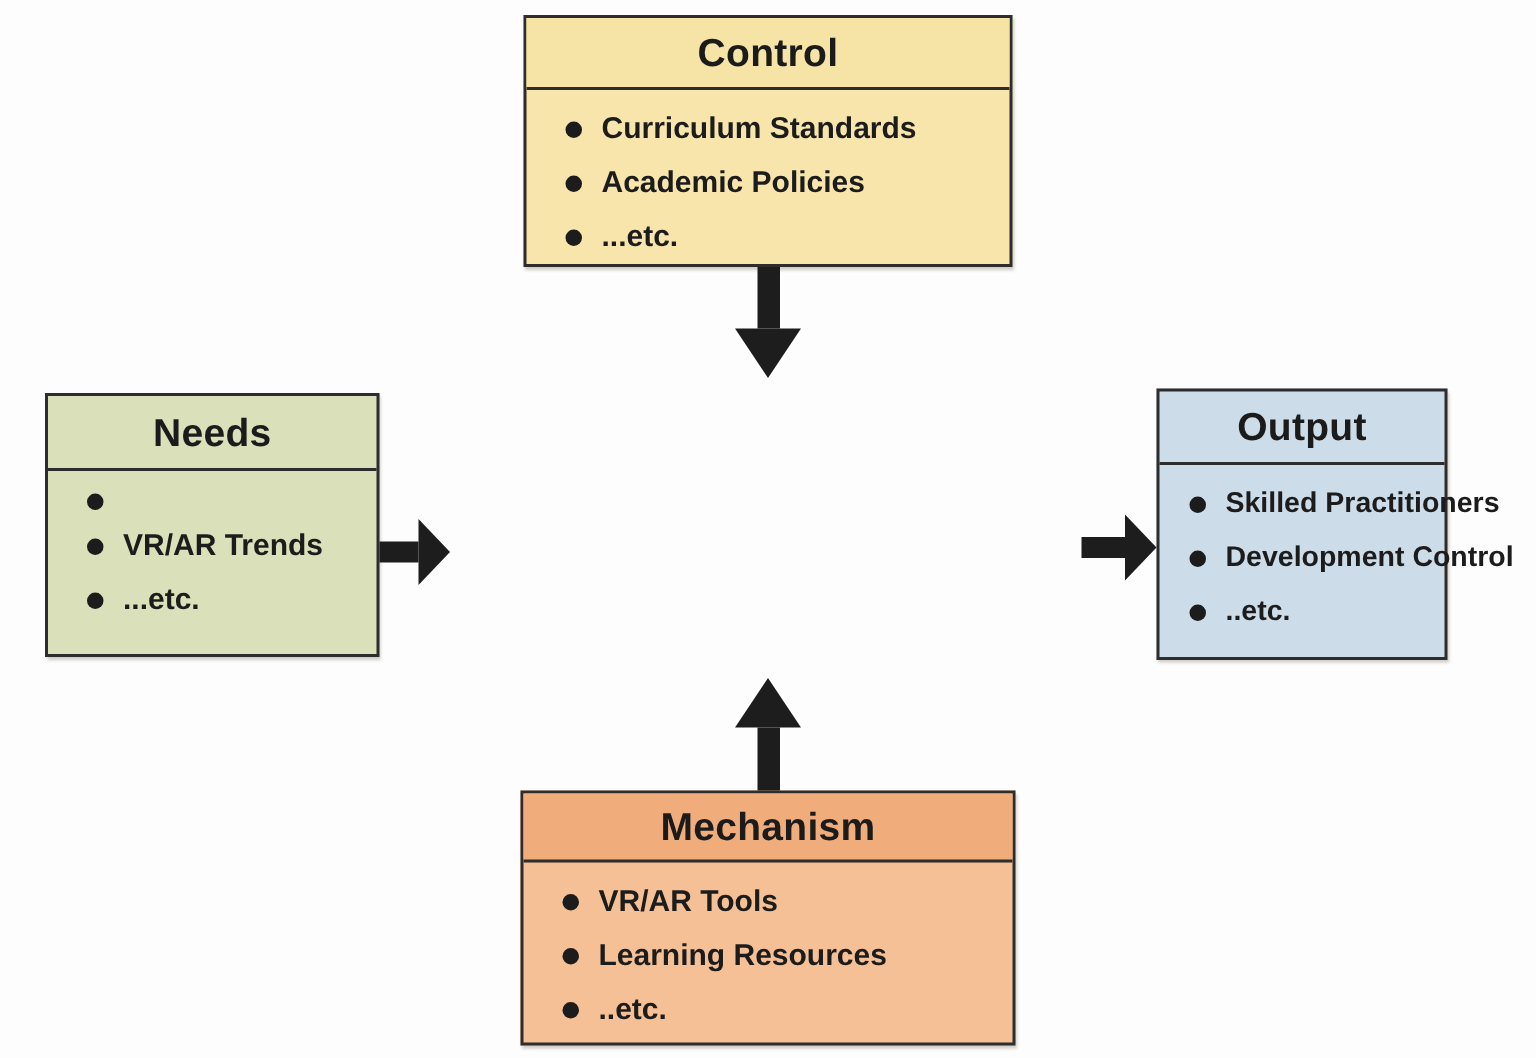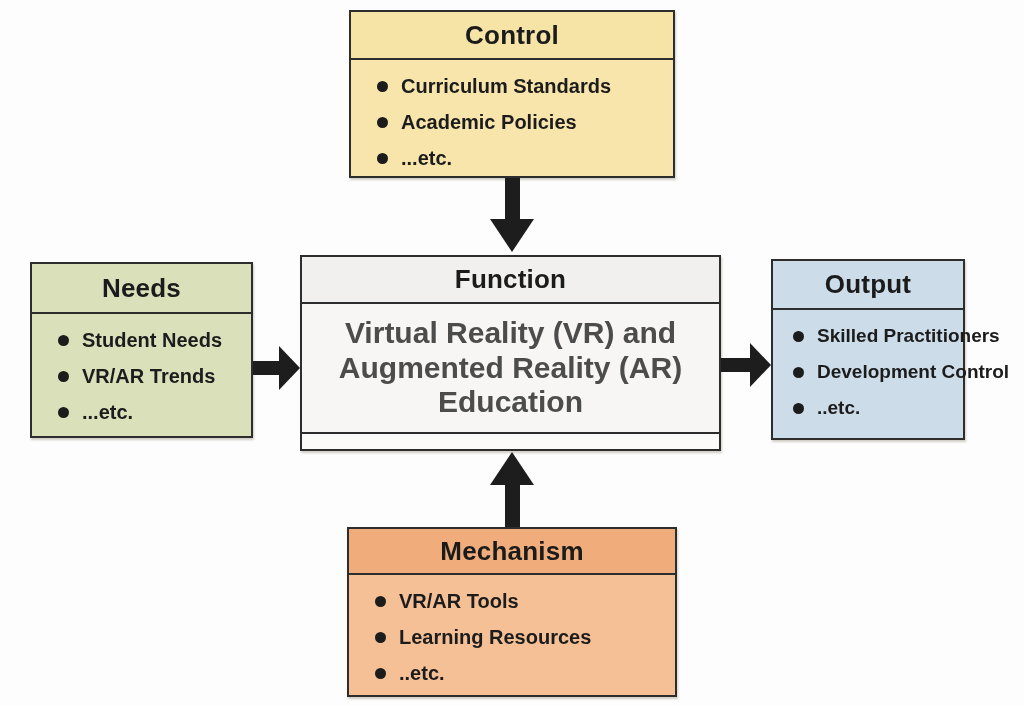--- a/index.html
+++ b/index.html
@@ -93,38 +93,32 @@
         <span>...etc.</span>
       </li>
     </ul>
   </section>
 
   <section class="box box-input">
     <div class="box-header">Needs</div>
     <ul class="box-items">
       <li>
         <span class="bullet"></span>
-        <span>Student Needs</span>
       </li>
       <li>
         <span class="bullet"></span>
         <span>VR/AR Trends</span>
       </li>
       <li>
         <span class="bullet"></span>
         <span>...etc.</span>
       </li>
     </ul>
   </section>
 
-  <section class="box box-function">
-    <div class="box-header">Function</div>
-    <div class="function-body">Virtual Reality (VR) and Augmented Reality (AR) Education</div>
-    <div class="function-footer"></div>
-  </section>
 
   <section class="box box-output">
     <div class="box-header">Output</div>
     <ul class="box-items">
       <li>
         <span class="bullet"></span>
         <span>Skilled Practitioners</span>
       </li>
       <li>
         <span class="bullet"></span>

